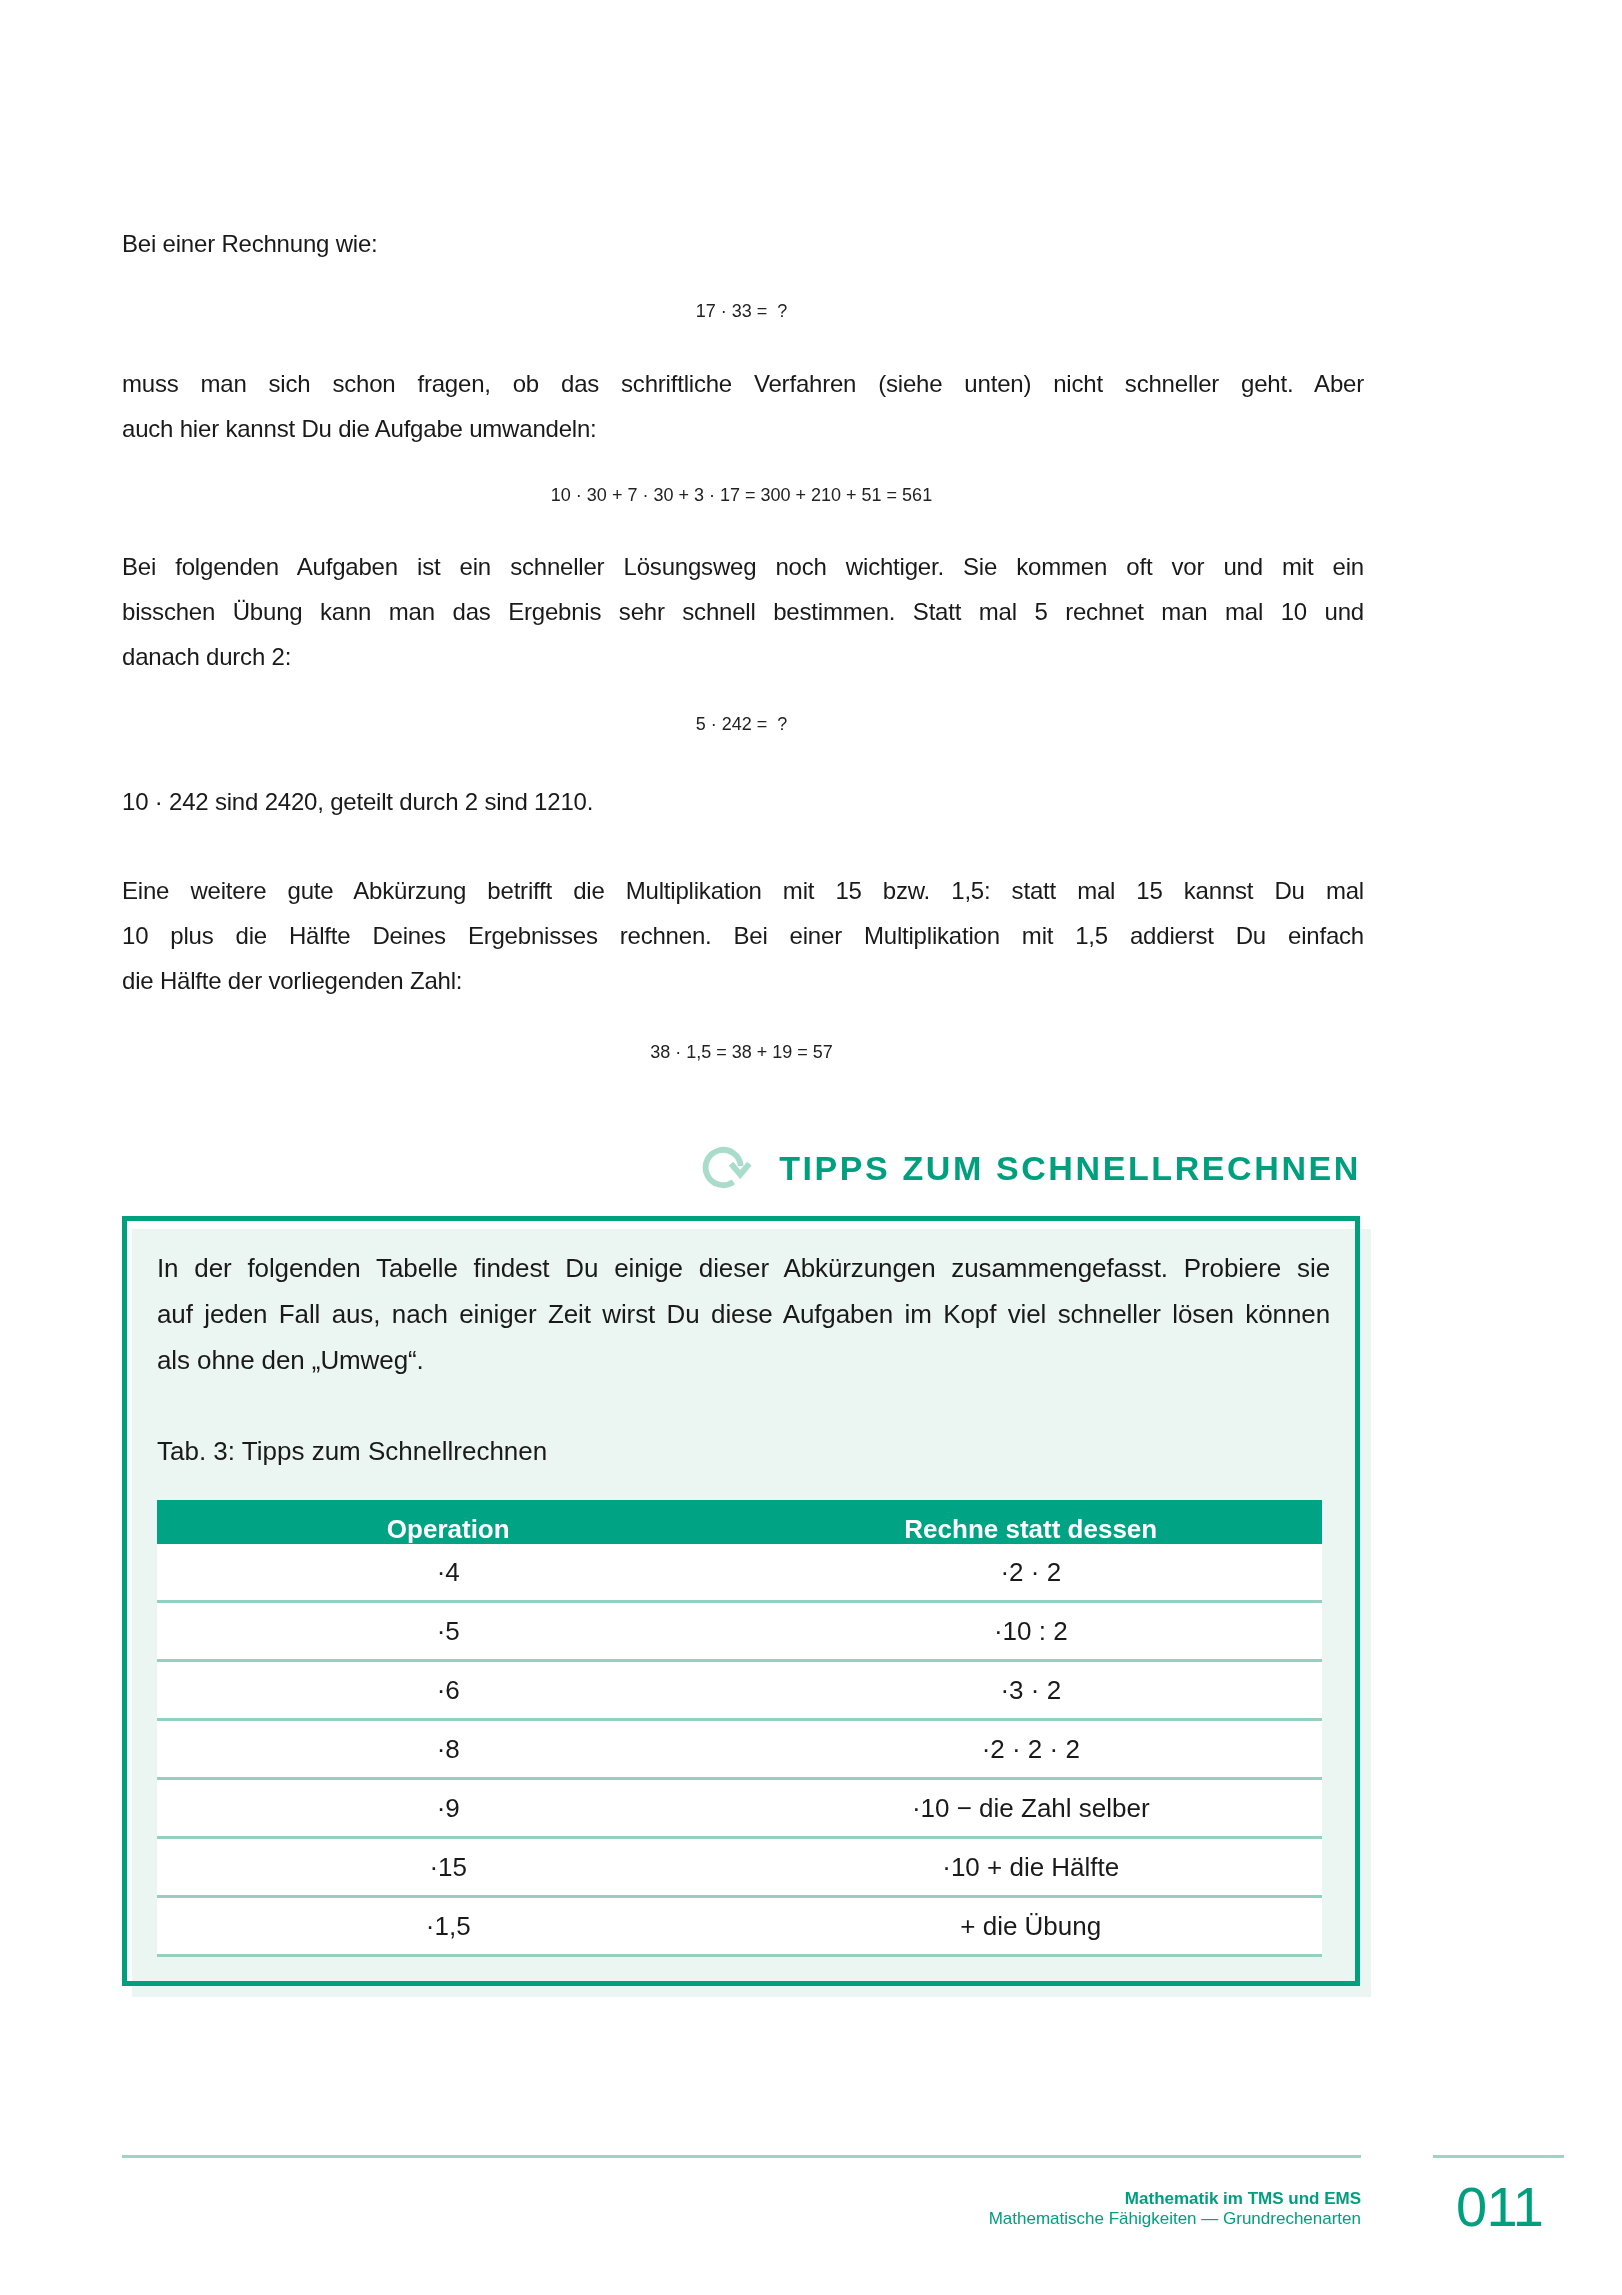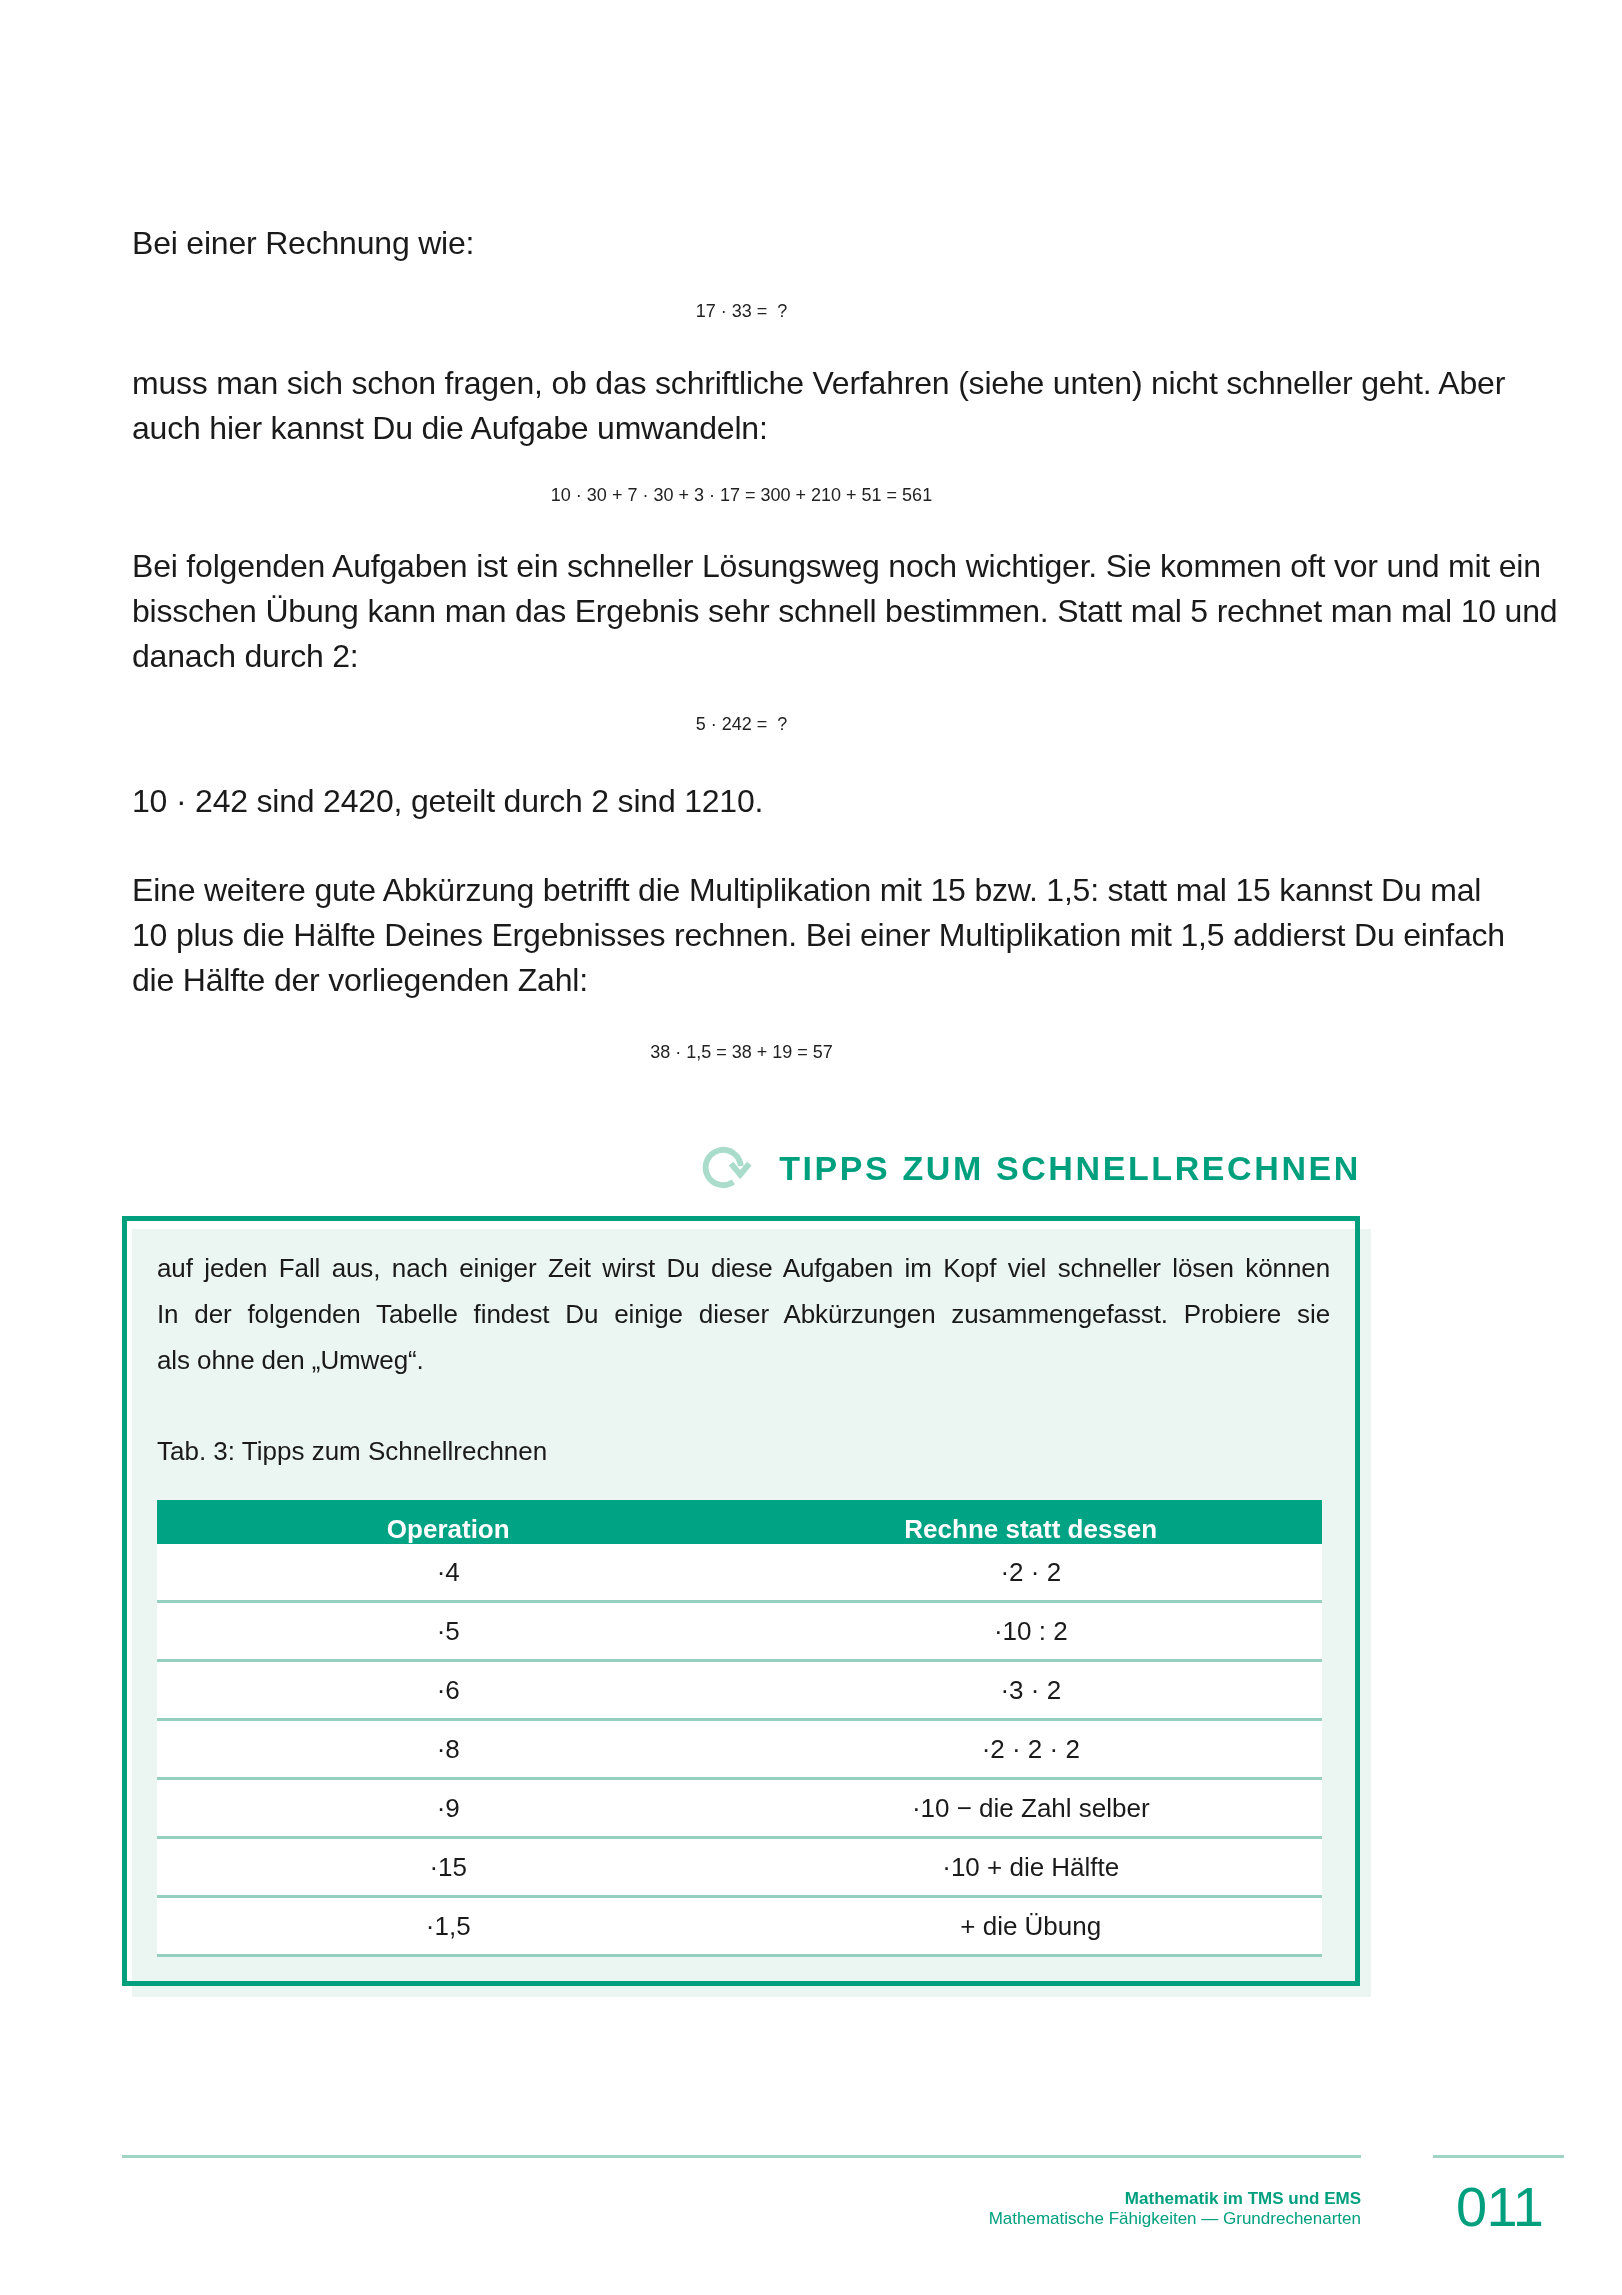--- a/index.html
+++ b/index.html
@@ -2,21 +2,21 @@
 <html style="font-size:10.5px"><head>
 <meta charset="utf-8">
 <style>
   html, body { margin: 0; padding: 0; }
   body {
     width: 1623px; height: 2295px; position: relative; overflow: hidden;
     background: #ffffff; color: #1a1a1a;
     font-family: "Liberation Sans", sans-serif;
   }
   .abs { position: absolute; }
-  .para { left: 132px; width: 1242px; font-size: 32px; letter-spacing: -0.2px; }
+  .para { left: 122px; width: 1242px; font-size: 24px; letter-spacing: -0.2px; }
   .para .ln { height: 45px; line-height: 45px; white-space: nowrap; }
   .para .ln.j { text-align: justify; text-align-last: justify; }
   .eq {
     left: 122px; width: 1239px; height: 46px; line-height: 46px;
     text-align: center; font-size: 18px; color: #222; white-space: pre;
   }
   .heading {
     right: 262px; top: 1145px; height: 46px; line-height: 46px;
     font-size: 34px; font-weight: bold; letter-spacing: 2.6px; color: #00a07f;
     white-space: nowrap;
@@ -78,22 +78,22 @@
     <path d="M55.5 58.1 A27 27 0 1 1 66.9 33.6" fill="none" stroke="#a9dccb" stroke-width="9"></path>
     <path d="M52 30 L66 47 L80 30" fill="none" stroke="#a9dccb" stroke-width="9" stroke-linejoin="miter"></path>
   </svg>
 </div>
 <div class="abs heading">TIPPS ZUM SCHNELLRECHNEN</div>
 
 <div class="abs box-fill"></div>
 <div class="abs box-border"></div>
 
 <div class="abs box-text">
+  <div class="ln j">In der folgenden Tabelle findest Du einige dieser Abkürzungen zusammengefasst. Probiere sie</div>
   <div class="ln j">auf jeden Fall aus, nach einiger Zeit wirst Du diese Aufgaben im Kopf viel schneller lösen können</div>
-  <div class="ln j">In der folgenden Tabelle findest Du einige dieser Abkürzungen zusammengefasst. Probiere sie</div>
   <div class="ln">als ohne den „Umweg“.</div>
 </div>
 
 <div class="abs caption">Tab. 3: Tipps zum Schnellrechnen</div>
 
 <div class="abs table">
   <div class="thead">
     <div>Operation</div>
     <div>Rechne statt dessen</div>
   </div>

